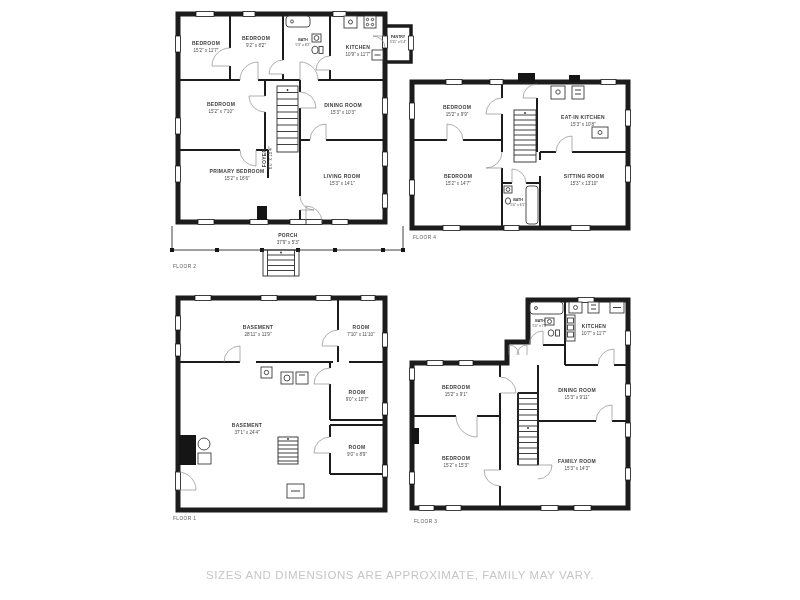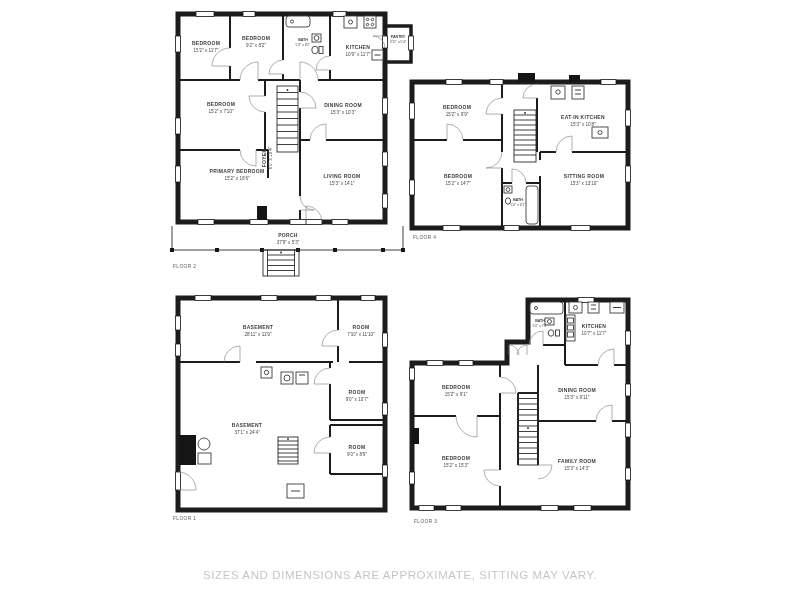--- a/index.html
+++ b/index.html
@@ -387,14 +387,14 @@
     <text class="rn" x="577" y="392">DINING ROOM</text>
     <text class="rd" x="577" y="399">15'3" x 9'11"</text>
     <text class="rn" x="456" y="460">BEDROOM</text>
     <text class="rd" x="456" y="467">15'2" x 15'3"</text>
     <text class="rn" x="577" y="463">FAMILY ROOM</text>
     <text class="rd" x="577" y="470">15'3" x 14'3"</text>
     <text class="fl" x="414" y="523">FLOOR 3</text>
   </g>
 </svg>
 
-<div class="disclaimer">SIZES AND DIMENSIONS ARE APPROXIMATE, SITTING MAY VARY.</div>
+<div class="disclaimer">SIZES AND DIMENSIONS ARE APPROXIMATE, FAMILY MAY VARY.</div>
 </div>
 
 </body></html>

